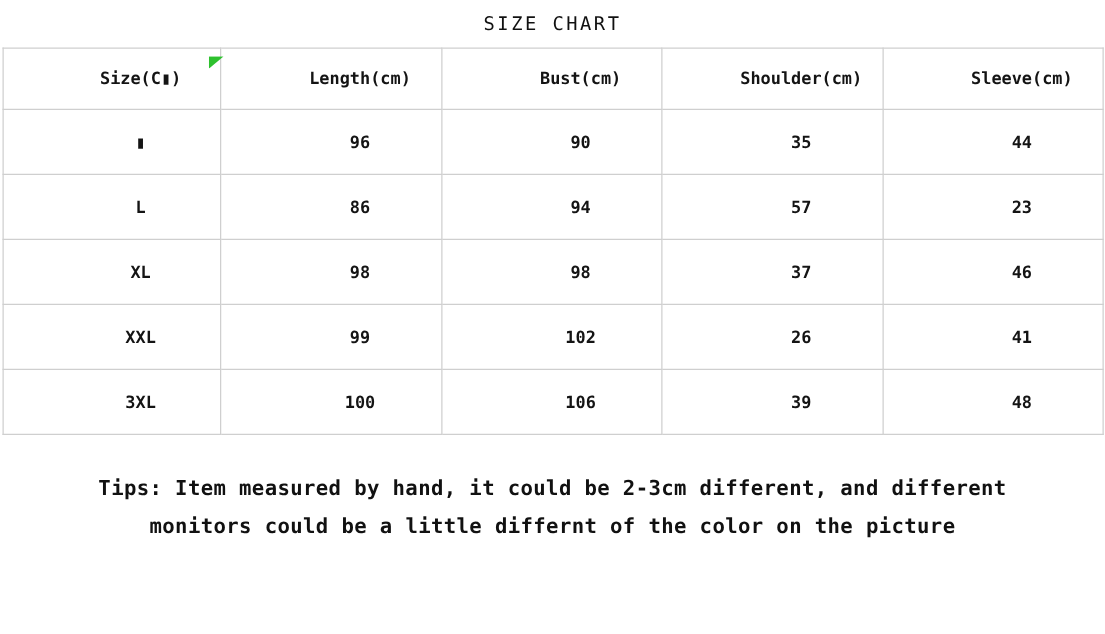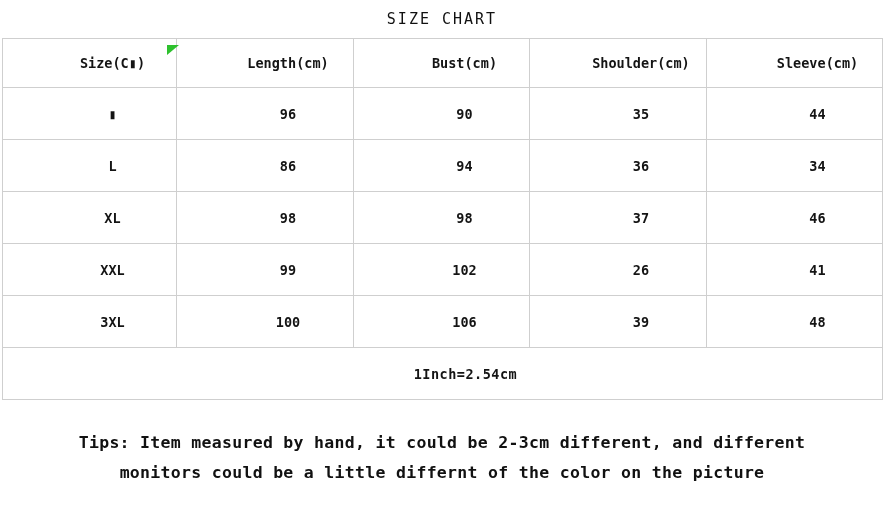--- a/index.html
+++ b/index.html
@@ -125,22 +125,22 @@
           <td>▮</td>
           <td>96</td>
           <td>90</td>
           <td>35</td>
           <td>44</td>
         </tr>
         <tr>
           <td>L</td>
           <td>86</td>
           <td>94</td>
-          <td>36</td>
-          <td>34</td>
+          <td>57</td>
+          <td>23</td>
         </tr>
         <tr>
           <td>XL</td>
           <td>98</td>
           <td>98</td>
           <td>37</td>
           <td>46</td>
         </tr>
         <tr>
           <td>XXL</td>
@@ -149,23 +149,20 @@
           <td>26</td>
           <td>41</td>
         </tr>
         <tr>
           <td>3XL</td>
           <td>100</td>
           <td>106</td>
           <td>39</td>
           <td>48</td>
         </tr>
-        <tr class="note-row">
-          <td colspan="5">1Inch=2.54cm</td>
-        </tr>
       </tbody>
     </table>
   </div>
 
   <div class="tips">
     <div>Tips: Item measured by hand, it could be 2-3cm different,  and different</div>
     <div>monitors could be a little differnt of the color on the picture</div>
   </div>
 
 </div>

